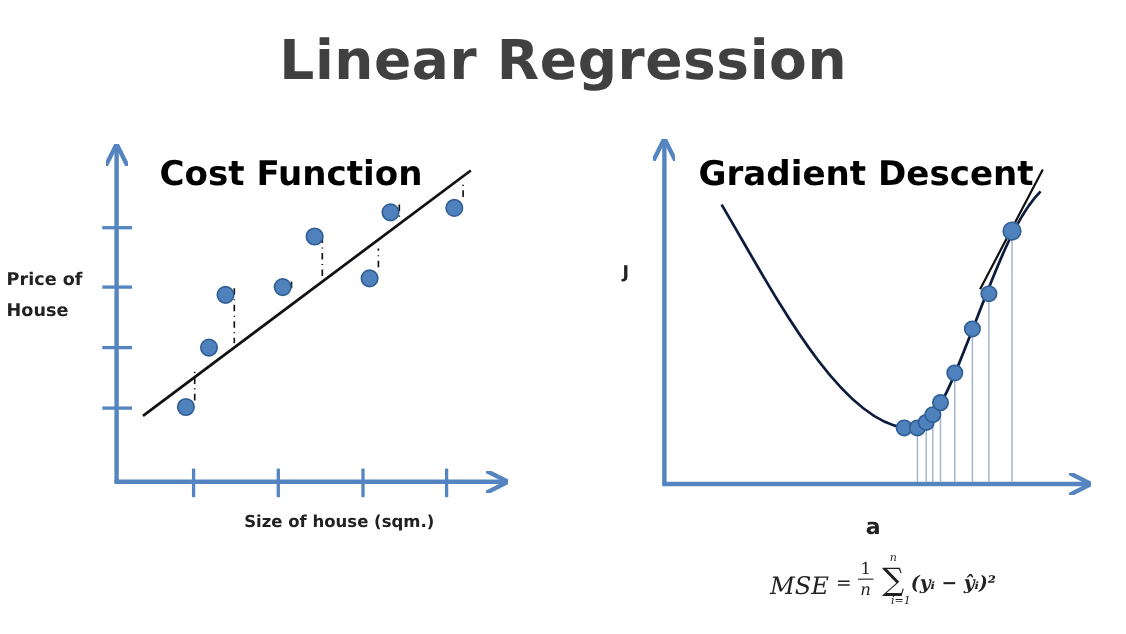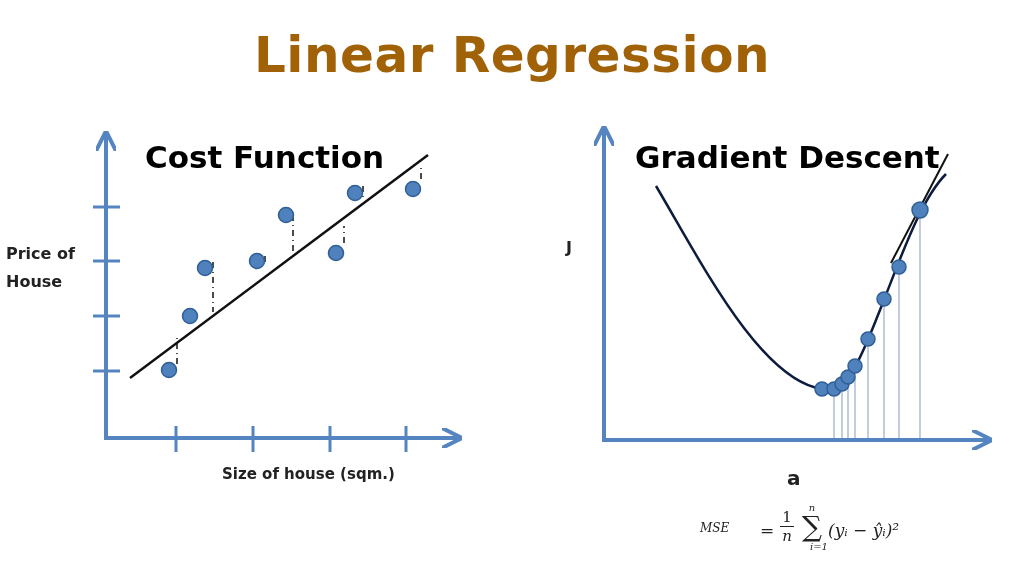--- a/index.html
+++ b/index.html
@@ -1,33 +1,33 @@
 <!DOCTYPE html>
 <html><head>
 <meta charset="utf-8">
 <style>
   html, body { margin:0; padding:0; background:#ffffff; }
   body { width:1024px; height:576px; position:relative; overflow:hidden; font-family:"DejaVu Sans", sans-serif; }
-  #main-title { position:absolute; left:0; top:26px; width:1024px; text-align:center; font-size:50px; font-weight:bold; color:#a16207; letter-spacing:0.5px; }
+  #main-title { position:absolute; left:0; top:26px; width:1024px; text-align:center; font-size:50px; font-weight:bold; color:#404040; letter-spacing:0.5px; }
   svg { position:absolute; left:0; top:0; }
   .panel-title { font-family:"DejaVu Sans", sans-serif; font-weight:bold; font-size:31px; fill:#000; }
   .axis-label { font-family:"DejaVu Sans", sans-serif; font-weight:bold; font-size:16px; fill:#222; }
   .axis-letter { font-family:"DejaVu Sans", sans-serif; font-weight:bold; font-size:20px; fill:#222; }
   #mse { position:absolute; left:700px; top:503px; width:220px; height:60px; font-family:"DejaVu Serif", serif; font-style:italic; color:#222; }
-  #mse .lhs { position:absolute; left:0; top:18px; font-size:12px; }
+  #mse .lhs { position:absolute; left:0; top:18px; font-size:22px; }
   #mse .eq { position:absolute; left:60px; top:17px; font-size:17px; font-style:normal; }
   #mse .frac { position:absolute; left:80px; top:6px; width:14px; text-align:center; font-size:15px; }
   #mse .frac .num { font-style:normal; display:block; line-height:16px; }
   #mse .frac .bar { display:block; border-top:1px solid #222; margin:1px 0; }
   #mse .frac .den { display:block; line-height:16px; }
   #mse .sigma { position:absolute; left:98px; top:0px; width:28px; text-align:center; }
   #mse .sigma .sup { display:block; font-size:10px; line-height:10px; }
   #mse .sigma .sym { display:block; font-size:28px; font-style:normal; line-height:28px; }
   #mse .sigma .sub { display:block; font-size:10px; line-height:12px;margin-left:12px; }
-  #mse .body { position:absolute; left:128px; top:17px; font-size:17px; white-space:nowrap; }
+  #mse .body { position:absolute; left:128px; top:17px; font-size:17px; white-space:nowrap;font-weight:bold; }
 </style>
 </head>
 <body>
 
 <div id="main-title">Linear Regression</div>
 
 <svg width="1024" height="576" viewBox="0 0 1024 576">
   <defs>
     <marker id="arrow" viewBox="0 0 10 10" refX="8" refY="5" markerWidth="5" markerHeight="5" orient="auto-start-reverse">
       <path d="M0,0 L10,5 L0,10" fill="none" stroke="#5585c0" stroke-width="2"></path>

